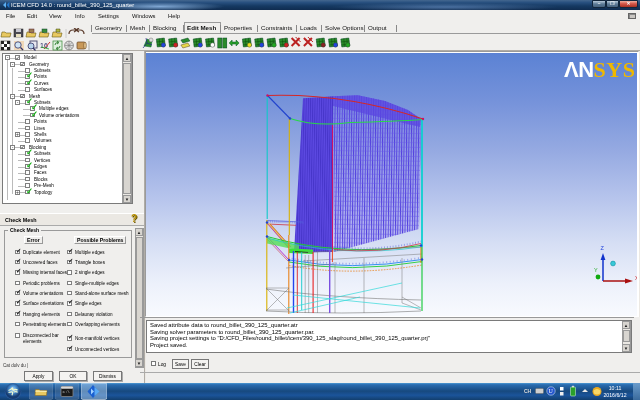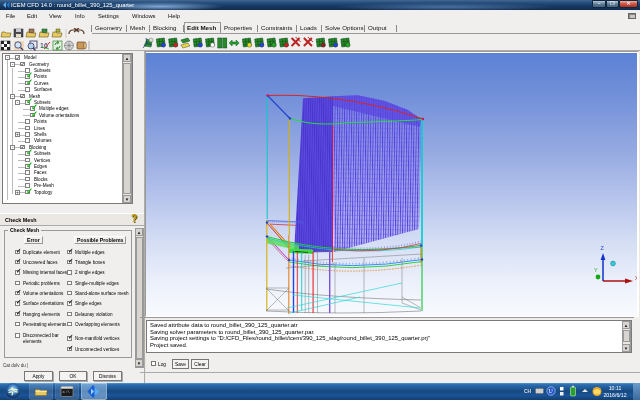--- a/index.html
+++ b/index.html
@@ -391,20 +391,21 @@
       <div class="ab" style="left:136px;top:186px;width:7px;height:122px;background:#d8d5d0;border:1px solid #999"></div>
       <div class="sbb" style="left:135px;top:177px">▲</div>
       <div class="sbb" style="left:135px;top:308px">▼</div>
   <div class="ab" id="cmtext">Cat dolv du |</div>
   <div class="btn" style="left:24px;top:320px;width:29px">Apply</div>
   <div class="btn" style="left:59px;top:320px;width:28px">OK</div>
   <div class="btn" style="left:93px;top:320px;width:29px">Dismiss</div>
  </div>
  <div class="ab" id="vpborder"></div>
  <div class="ab" id="vp">
+  <div class="ab" id="ansys"><span class="an">ΛN</span><span class="sys">SYS</span></div>
   <svg class="ab" style="left:0;top:0" width="491" height="263" viewBox="0 0 491 263">
         <defs>
 <pattern id="pmL" width="2.2" height="11" patternUnits="userSpaceOnUse" patternTransform="rotate(1)">
 <rect width="2.2" height="11" fill="#5743de"></rect>
             <line x1="0.5" y1="0" x2="0.5" y2="11" stroke="#4534c8" stroke-width=".9"></line>
             <line x1="1.55" y1="0" x2="1.55" y2="11" stroke="#6552e6" stroke-width=".5"></line>
 </pattern>
 <pattern id="pmR" width="2.4" height="4.6" patternUnits="userSpaceOnUse" patternTransform="rotate(1)">
 <line x1="0.5" y1="0" x2="0.5" y2="4.6" stroke="#5240dd" stroke-width="1"></line>
             <line x1="1.6" y1="0" x2="1.6" y2="4.6" stroke="#8a7af0" stroke-width=".55"></line>

